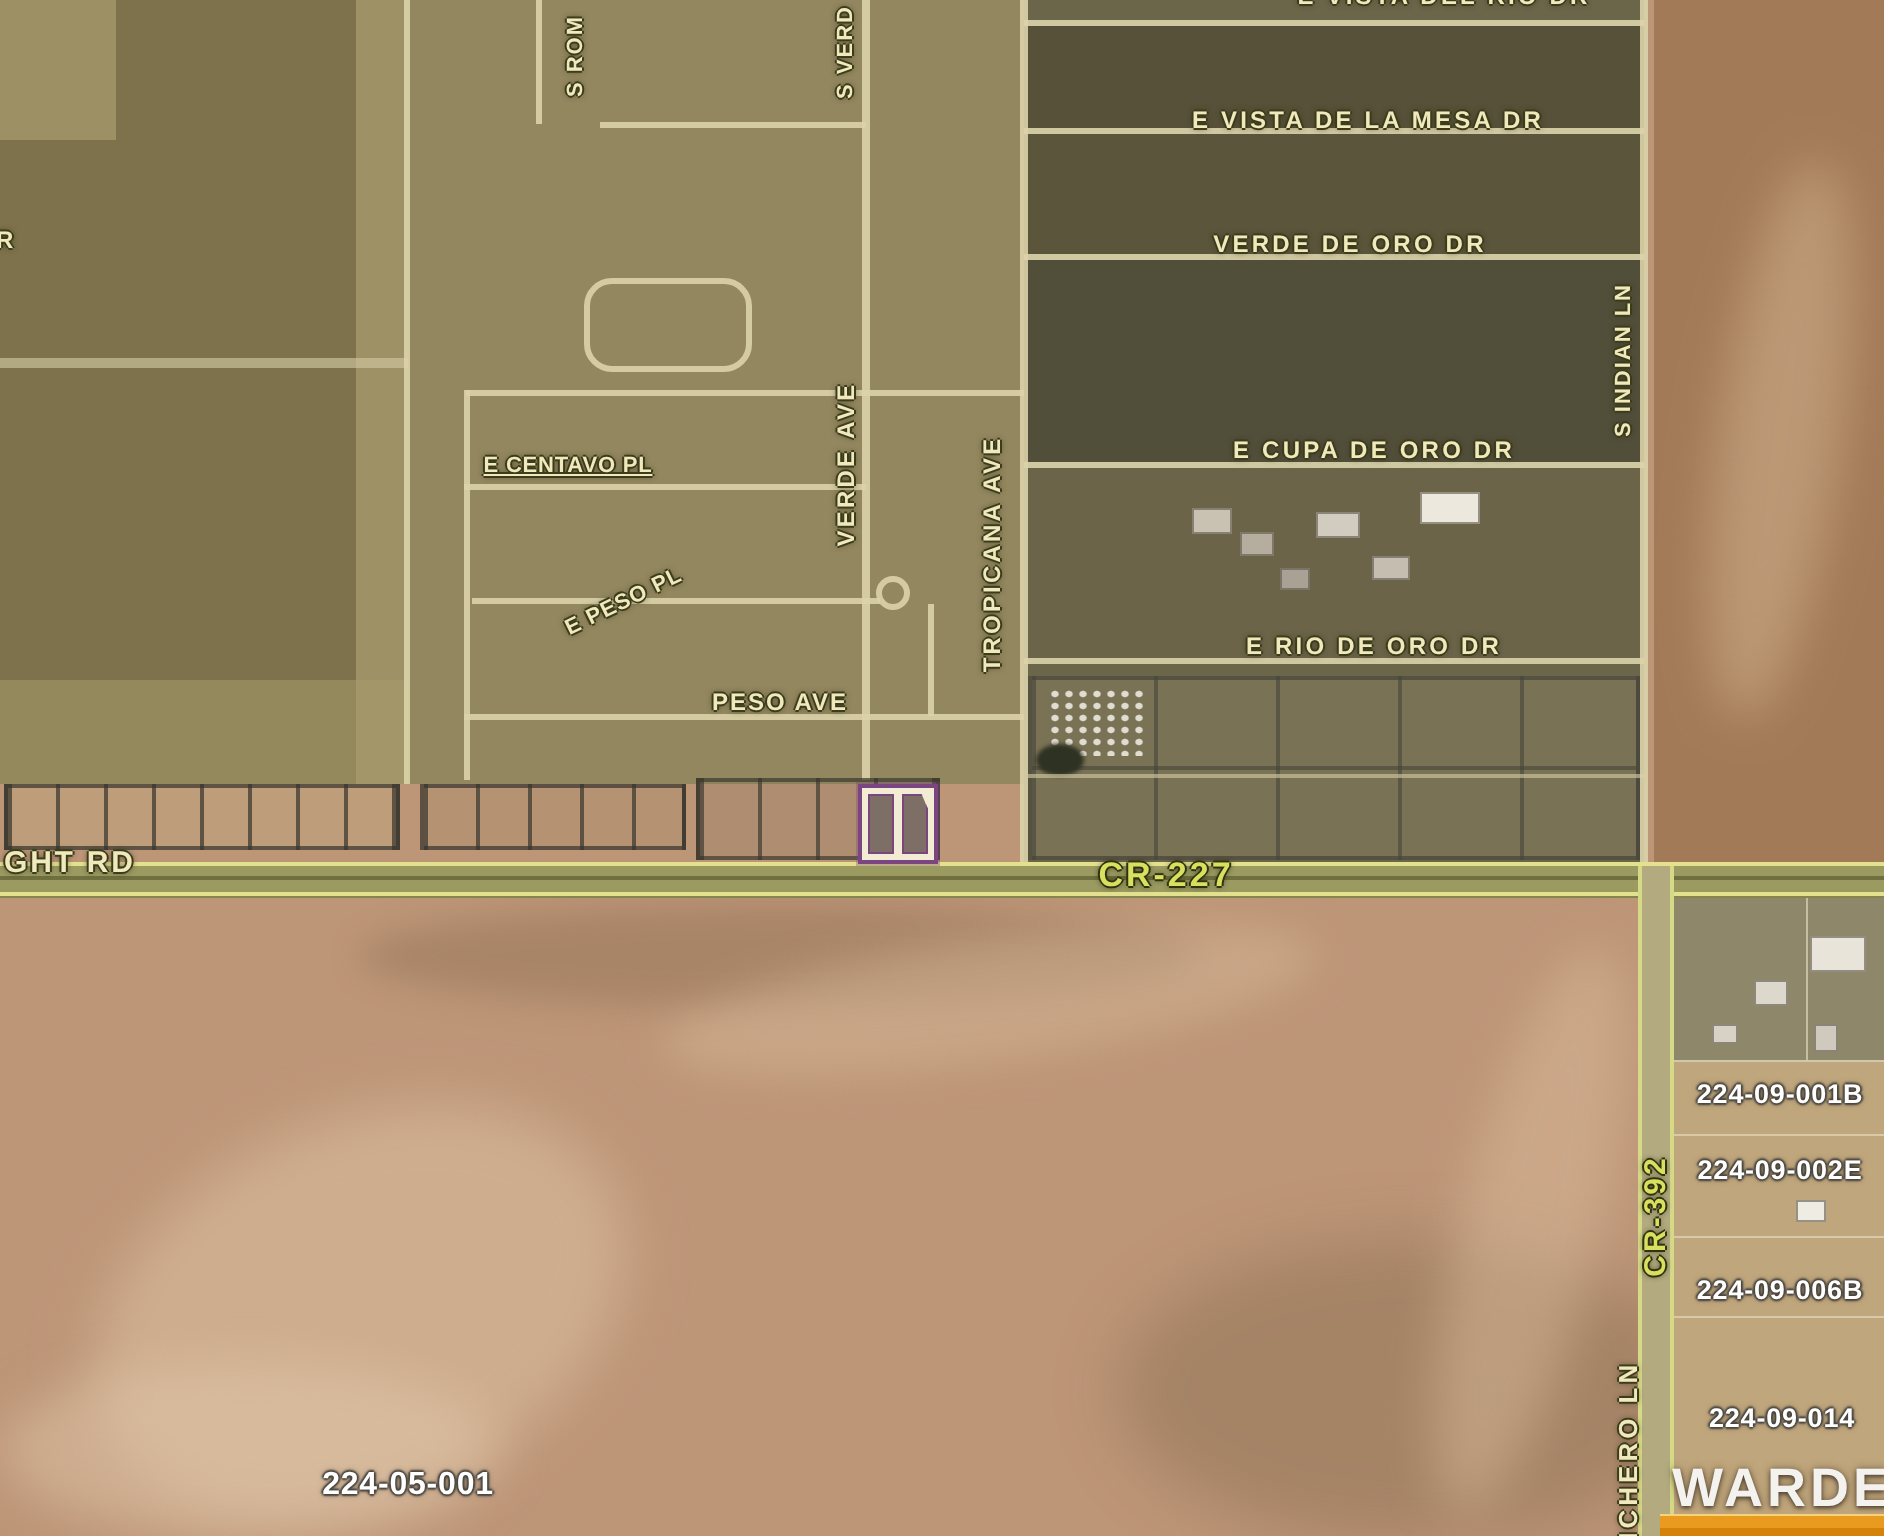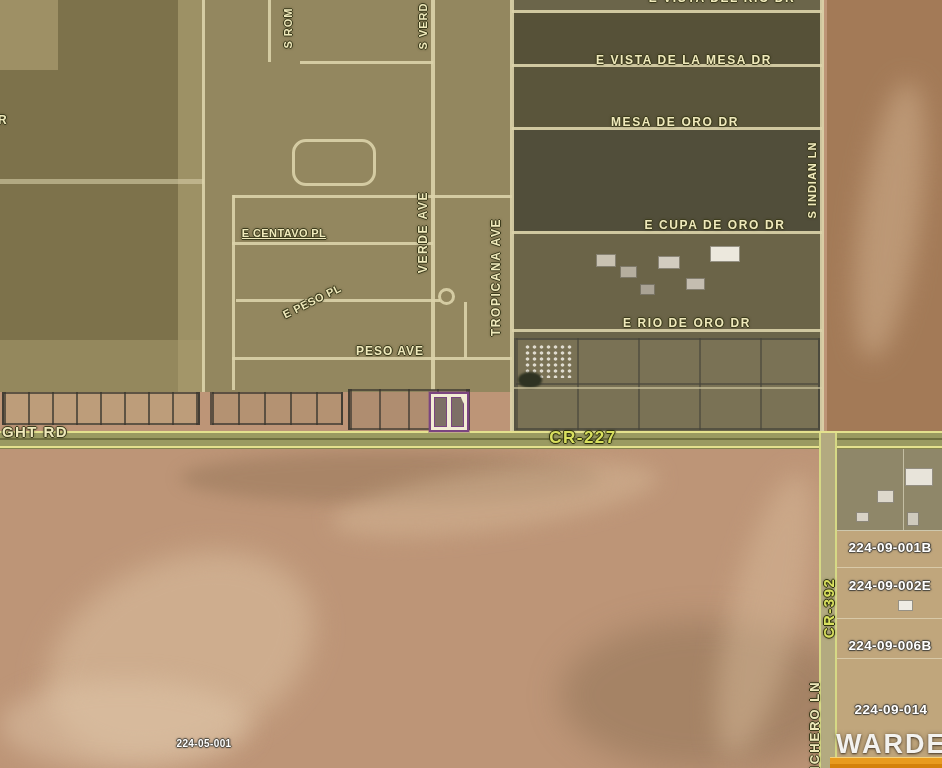--- a/index.html
+++ b/index.html
@@ -193,41 +193,41 @@
   <div class="bldg" style="left:898px;top:600px;width:13px;height:9px;background:#efece4;"></div>
   <div class="bldg" style="left:856px;top:512px;width:11px;height:8px;background:#d8d2c6;"></div>
 
   <div class="highlight">
     <div class="cell"></div>
     <div class="cell notch"></div>
   </div>
 
   <div class="lbl street-label street-label-lg center" style="left:722px;top:-2px;">E VISTA DEL RIO DR</div>
   <div class="lbl street-label street-label-lg center" style="left:684px;top:60px;">E VISTA DE LA MESA DR</div>
-  <div class="lbl street-label street-label-lg center" style="left:675px;top:122px;">MESA DE ORO DR</div>
-  <div class="lbl street-label street-label-lg center" style="left:687px;top:225px;margin-left:28px;">E CUPA DE ORO DR</div>
+  <div class="lbl street-label street-label-lg center" style="left:675px;top:122px;">VERDE DE ORO DR</div>
+  <div class="lbl street-label street-label-lg center" style="left:687px;top:225px;">E CUPA DE ORO DR</div>
   <div class="lbl street-label street-label-lg center" style="left:687px;top:323px;">E RIO DE ORO DR</div>
   <div class="lbl street-label center" style="left:284px;top:233px;letter-spacing:.4px;text-decoration:underline;">E CENTAVO PL</div>
   <div class="lbl street-label center" style="left:312px;top:301px;transform:translate(-50%,-50%) rotate(-26deg);letter-spacing:.6px;">E PESO PL</div>
   <div class="lbl street-label center" style="left:390px;top:351px;font-size:12px;">PESO AVE</div>
   <div class="lbl street-label" style="left:2px;top:423px;font-size:15px;letter-spacing:1.4px;">GHT RD</div>
   <div class="lbl street-label" style="left:-2px;top:113px;font-size:12px;">R</div>
 
   <div class="lbl street-label vert" style="left:288px;top:28px;">S ROM</div>
   <div class="lbl street-label vert" style="left:423px;top:26px;">S VERD</div>
   <div class="lbl street-label street-label-lg vert" style="left:423px;top:232px;">VERDE AVE</div>
   <div class="lbl street-label street-label-lg vert" style="left:496px;top:277px;">TROPICANA AVE</div>
   <div class="lbl street-label vert" style="left:812px;top:180px;">S INDIAN LN</div>
   <div class="lbl street-label vert" style="left:814px;top:728px;font-size:13px;letter-spacing:2px;">NCHERO LN</div>
 
   <div class="lbl cr-label center" style="left:583px;top:438px;">CR-227</div>
   <div class="lbl cr-label vert" style="left:828px;top:608px;font-size:15px;">CR-392</div>
 
 
-  <div class="lbl apn-label center" style="left:204px;top:743px;font-size:10px;">224-05-001</div>
+  <div class="lbl apn-label center" style="left:204px;top:743px;font-size:16px;">224-05-001</div>
   <div class="lbl apn-label center" style="left:890px;top:547px;">224-09-001B</div>
   <div class="lbl apn-label center" style="left:890px;top:585px;">224-09-002E</div>
   <div class="lbl apn-label center" style="left:890px;top:645px;">224-09-006B</div>
   <div class="lbl apn-label center" style="left:891px;top:709px;text-align:right;">224-09-014</div>
 
   <div class="wardex">WARDEX</div>
   <div class="wardex-bar"></div>
 
 </div>
 

